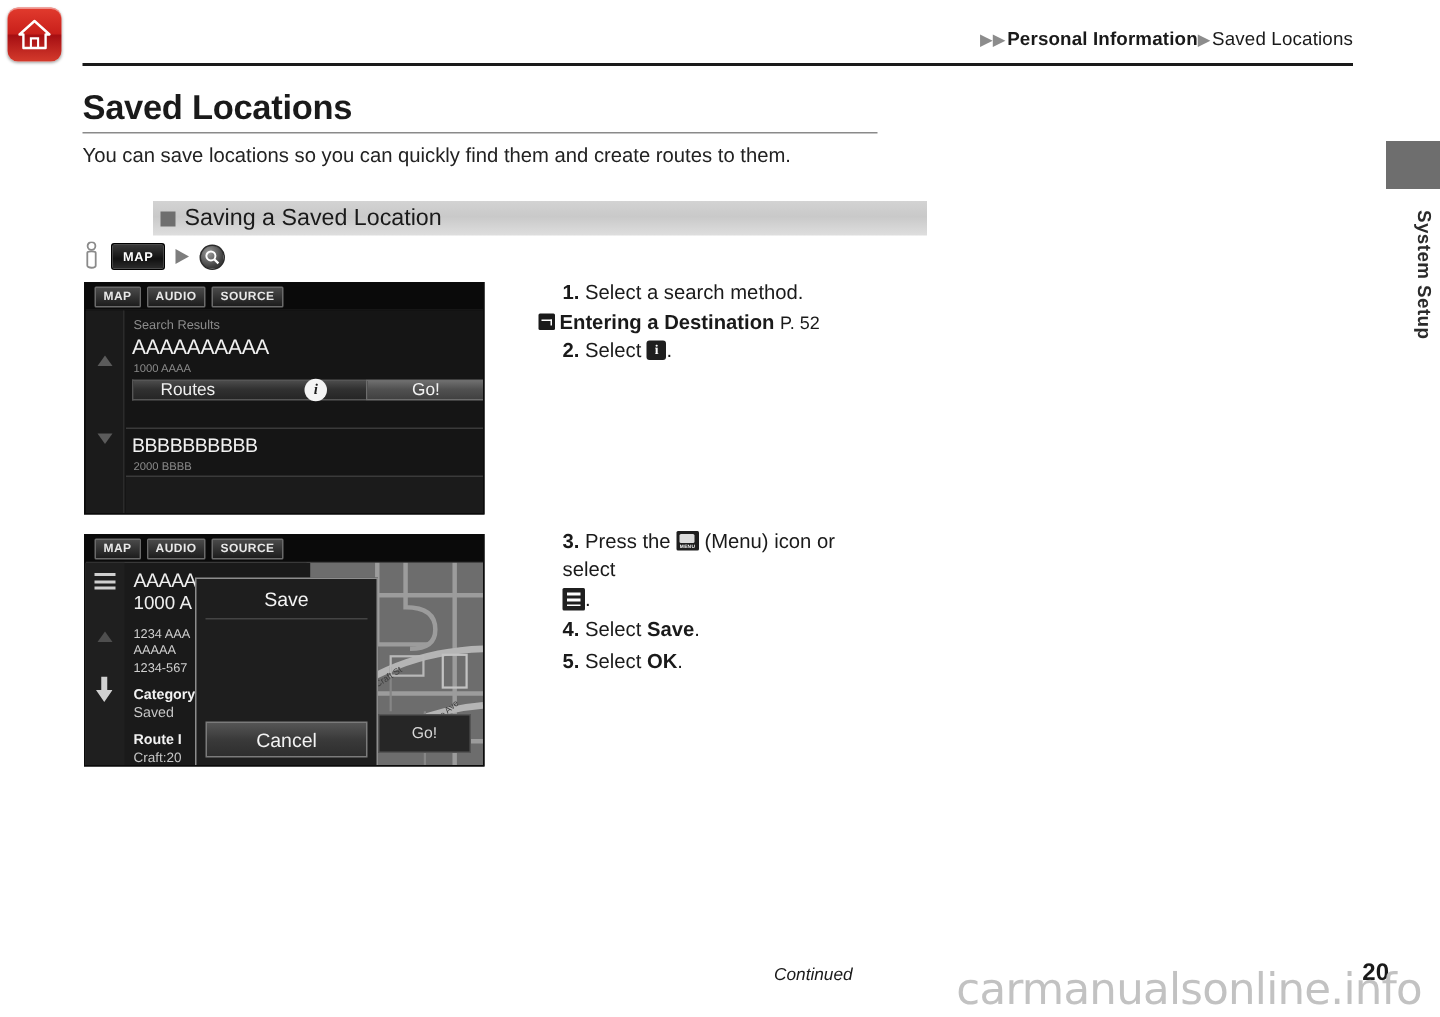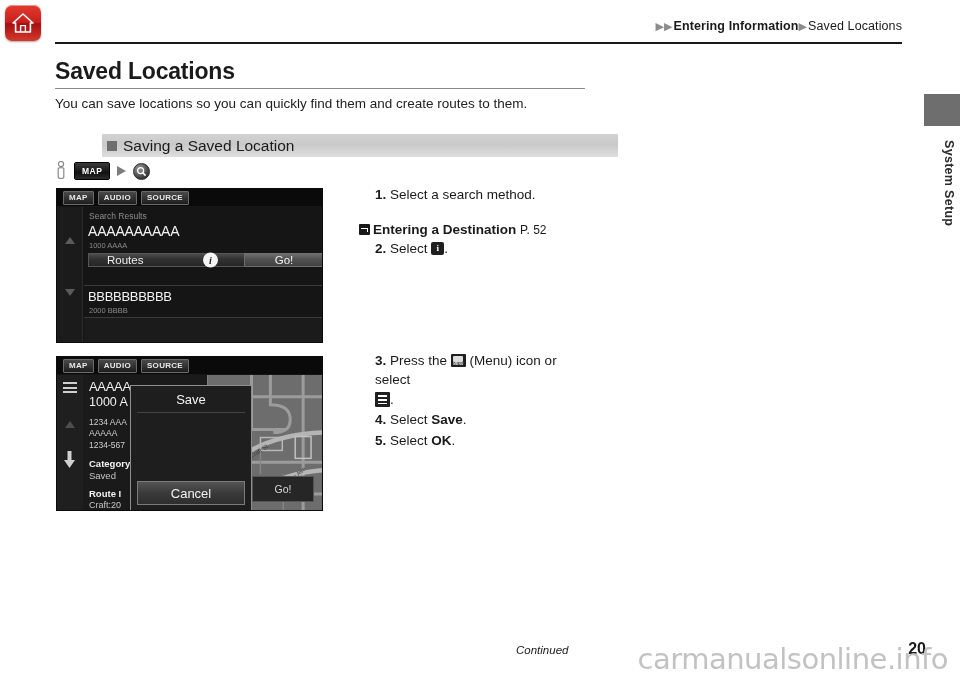--- a/index.html
+++ b/index.html
@@ -319,21 +319,21 @@
     display: block; padding-left: 17px; position: relative;
   }
   .substep .sub-tri {
     position: absolute; left: 1px; top: 4px;
     width: 0; height: 0;
     border-left: 9px solid #8a8a8a;
     border-top: 5px solid transparent;
     border-bottom: 5px solid transparent;
   }
   .ref {
-    display: block; padding-left: 17px; margin-top: 16px;
+    display: block; padding-left: 17px; margin-top: 1px;
   }
   .ref-icon {
     display: inline-block; width: 11px; height: 11px;
     background: #1a1a1a; border-radius: 1px;
     position: relative; top: 1px; margin-right: 3px;
     vertical-align: baseline;
   }
   .ref-icon::after {
     content: ""; position: absolute; left: 2px; top: 4px;
     width: 6px; height: 3px;
@@ -424,21 +424,21 @@
 <div id="page">
 
   <div class="home-btn">
     <svg width="24" height="22" viewBox="0 0 24 22" aria-hidden="true">
       <path d="M12 2 L22 11 L19.4 11 L19.4 20 L4.6 20 L4.6 11 L2 11 Z" fill="none" stroke="#ffffff" stroke-width="1.6" stroke-linejoin="round"></path>
       <path d="M9.6 20 L9.6 13.6 L14.4 13.6 L14.4 20" fill="none" stroke="#ffffff" stroke-width="1.4"></path>
     </svg>
   </div>
 
   <div class="breadcrumb">
-    <span class="tri">▶▶</span><b>Entering Information</b><span class="tri">▶</span><span class="crumb-last">Saved Locations</span>
+    <span class="tri">▶▶</span><b>Personal Information</b><span class="tri">▶</span><span class="crumb-last">Saved Locations</span>
   </div>
   <div class="header-rule"></div>
 
   <div class="page-title">Saved Locations</div>
   <div class="title-rule"></div>
   <div class="intro">You can save locations so you can quickly find them and create routes to them.</div>
 
   <div class="section-bar">
     <span class="sq"></span>
     <span class="sec-label">Saving a Saved Location</span>

